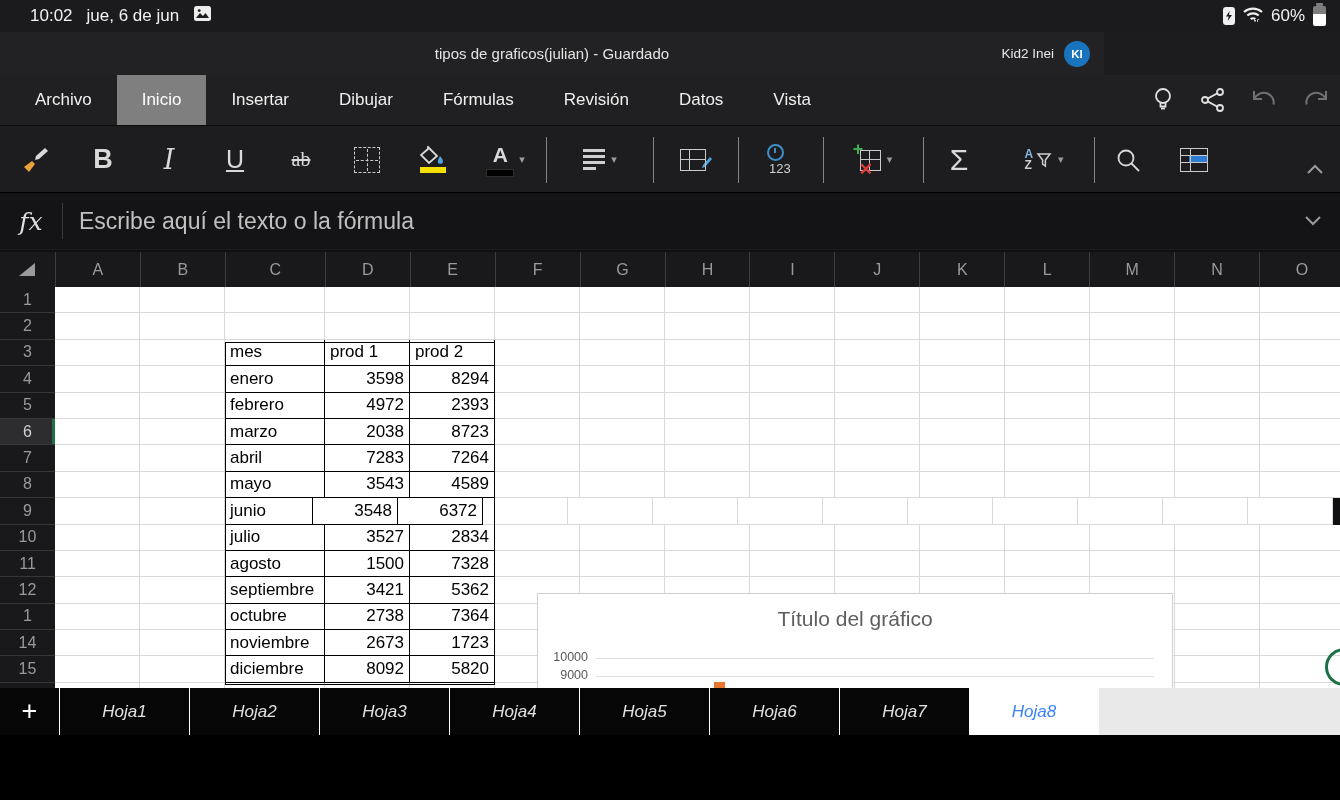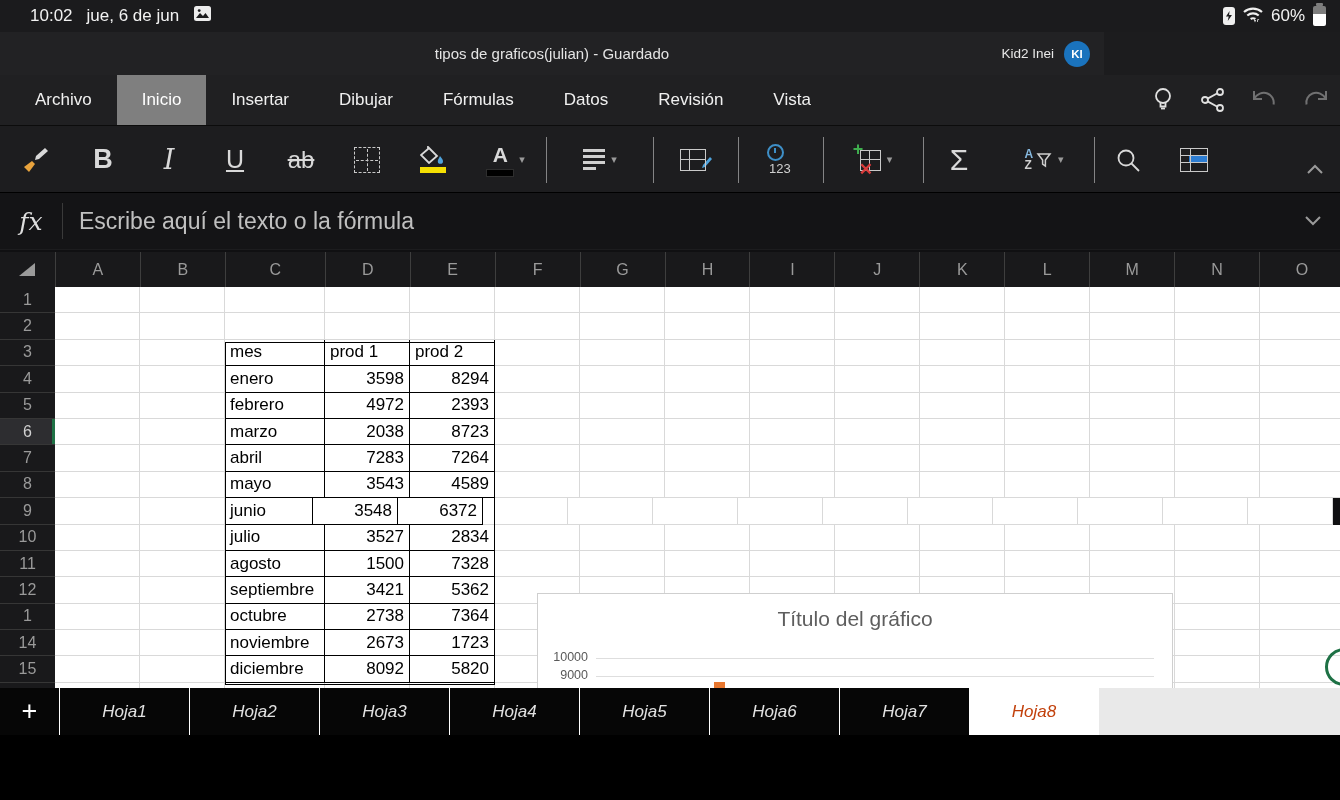--- a/index.html
+++ b/index.html
@@ -31,21 +31,21 @@
   #ribbon-right svg{display:block;}
   .dim{opacity:.42;}
   
   #toolbar{position:absolute;left:0;top:125px;width:1340px;height:67px;background:#1d1d1f;
      border-top:1px solid #0c0c0c;display:flex;align-items:center;}
   .titem{display:flex;align-items:center;justify-content:center;height:60px;color:#d9d9d9;}
   .tsep{width:1px;height:46px;background:#d9d9d9;opacity:.55;}
   .glyph-b{font-size:27px;font-weight:bold;}
   .glyph-i{font-family:"DejaVu Serif",serif;font-style:italic;font-size:27px;}
   .glyph-u{font-size:25px;text-decoration:underline;}
-  .glyph-ab{font-size:24px;text-decoration:line-through;}
+  .glyph-ab{font-size:20px;text-decoration:line-through;font-family:Liberation Serif, serif;}
   .caret{font-size:11px;color:#9a9a9a;margin-left:6px;}
   .stack{display:flex;flex-direction:column;align-items:center;gap:3px;}
   .colorbar{width:26px;height:6px;}
   .icon-borders{position:relative;width:24px;height:24px;border:1.6px dashed #c9c9c9;}
   .icon-borders::before{content:"";position:absolute;left:50%;top:1px;bottom:1px;border-left:1.6px dashed #c9c9c9;}
   .icon-borders::after{content:"";position:absolute;top:50%;left:1px;right:1px;border-top:1.6px dashed #c9c9c9;}
   .align-lines{display:flex;flex-direction:column;gap:3.5px;align-items:flex-start;}
   .align-lines i{display:block;height:2.4px;background:#cfcfcf;}
   .grid-ic{position:relative;width:24px;height:20px;border:1.5px solid #c9c9c9;}
   .grid-ic::before{content:"";position:absolute;left:33%;top:0;bottom:0;border-left:1.5px solid #c9c9c9;}
@@ -105,21 +105,21 @@
      border:1px solid #cfcfcf;box-sizing:border-box;overflow:hidden;}
   #chart-title{position:absolute;left:0;right:0;top:13px;text-align:center;font-size:21px;color:#5e5e5e;}
   .gline{position:absolute;height:1px;background:#dedede;}
   .ylab{position:absolute;width:46px;text-align:right;font-size:12.5px;color:#595959;}
   .bar{position:absolute;width:11px;}
   
   #sheet-bar{position:absolute;left:0;top:688px;width:1340px;height:47px;background:#060606;display:flex;}
   #add-sheet{width:59px;display:flex;align-items:center;justify-content:center;font-size:27px;color:#fff;}
   .stab{width:130px;display:flex;align-items:center;justify-content:center;font-size:17px;color:#e2e2e2;
      border-left:1.5px solid #fff;box-sizing:border-box;}
-  .stab.active{background:#fff;color:#c2410c;border-left:none;}
+  .stab.active{background:#fff;color:#3b82f6;border-left:none;}
   #sheet-filler{flex:1;background:#e9e9e9;}
   
   #nav-bar{position:absolute;left:0;top:735px;width:1340px;height:65px;background:#000;}
 </style>
 </head>
 <body>
 
 <div id="app">
 
   <div id="status-bar">
@@ -158,22 +158,22 @@
     </div>
   </div>
 
   <div id="ribbon-tabs">
     <div id="rtab-container" style="display:flex;">
         <div class="rtab">Archivo</div>
         <div class="rtab active">Inicio</div>
         <div class="rtab">Insertar</div>
         <div class="rtab">Dibujar</div>
         <div class="rtab">Fórmulas</div>
+        <div class="rtab">Revisión</div>
         <div class="rtab">Datos</div>
-        <div class="rtab">Revisión</div>
         <div class="rtab">Vista</div>
       </div>
     <div id="ribbon-right">
       <span>
         <svg width="26" height="28" viewBox="0 0 26 28">
             <circle cx="13" cy="10" r="7" fill="none" stroke="#e0e0e0" stroke-width="1.8"></circle>
             <path d="M10.5 17v3.5h5V17" fill="none" stroke="#e0e0e0" stroke-width="1.8"></path>
             <path d="M11 22.5h4" stroke="#e0e0e0" stroke-width="1.8"></path>
           </svg>
       </span>

